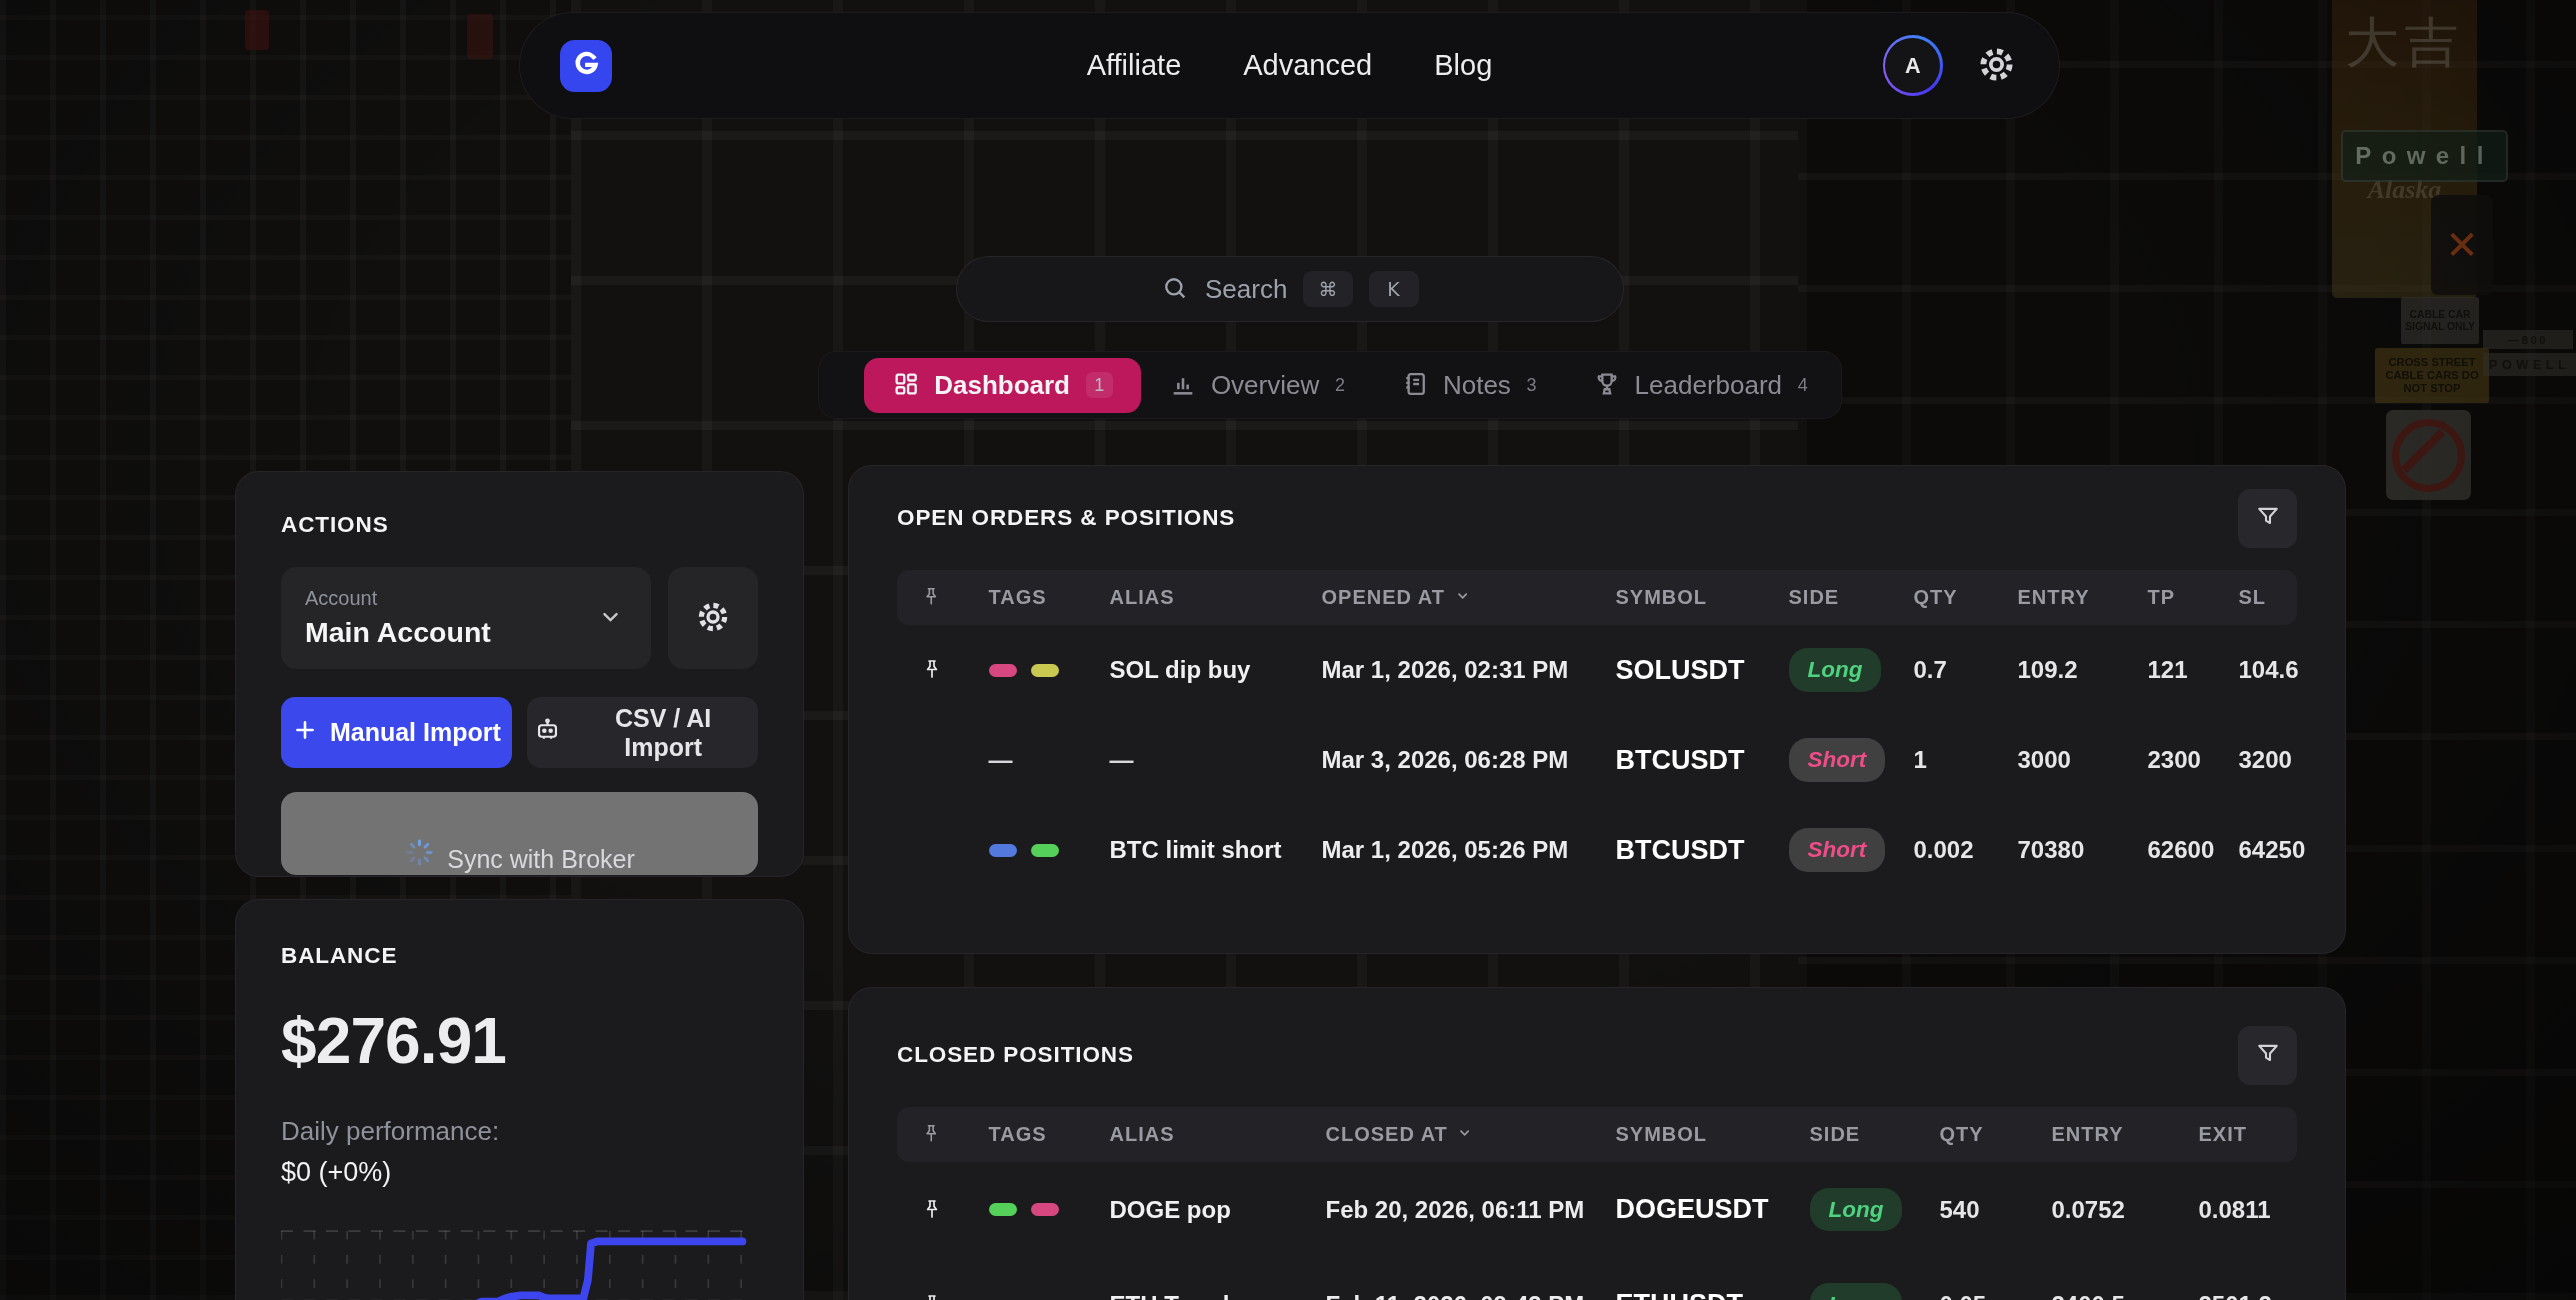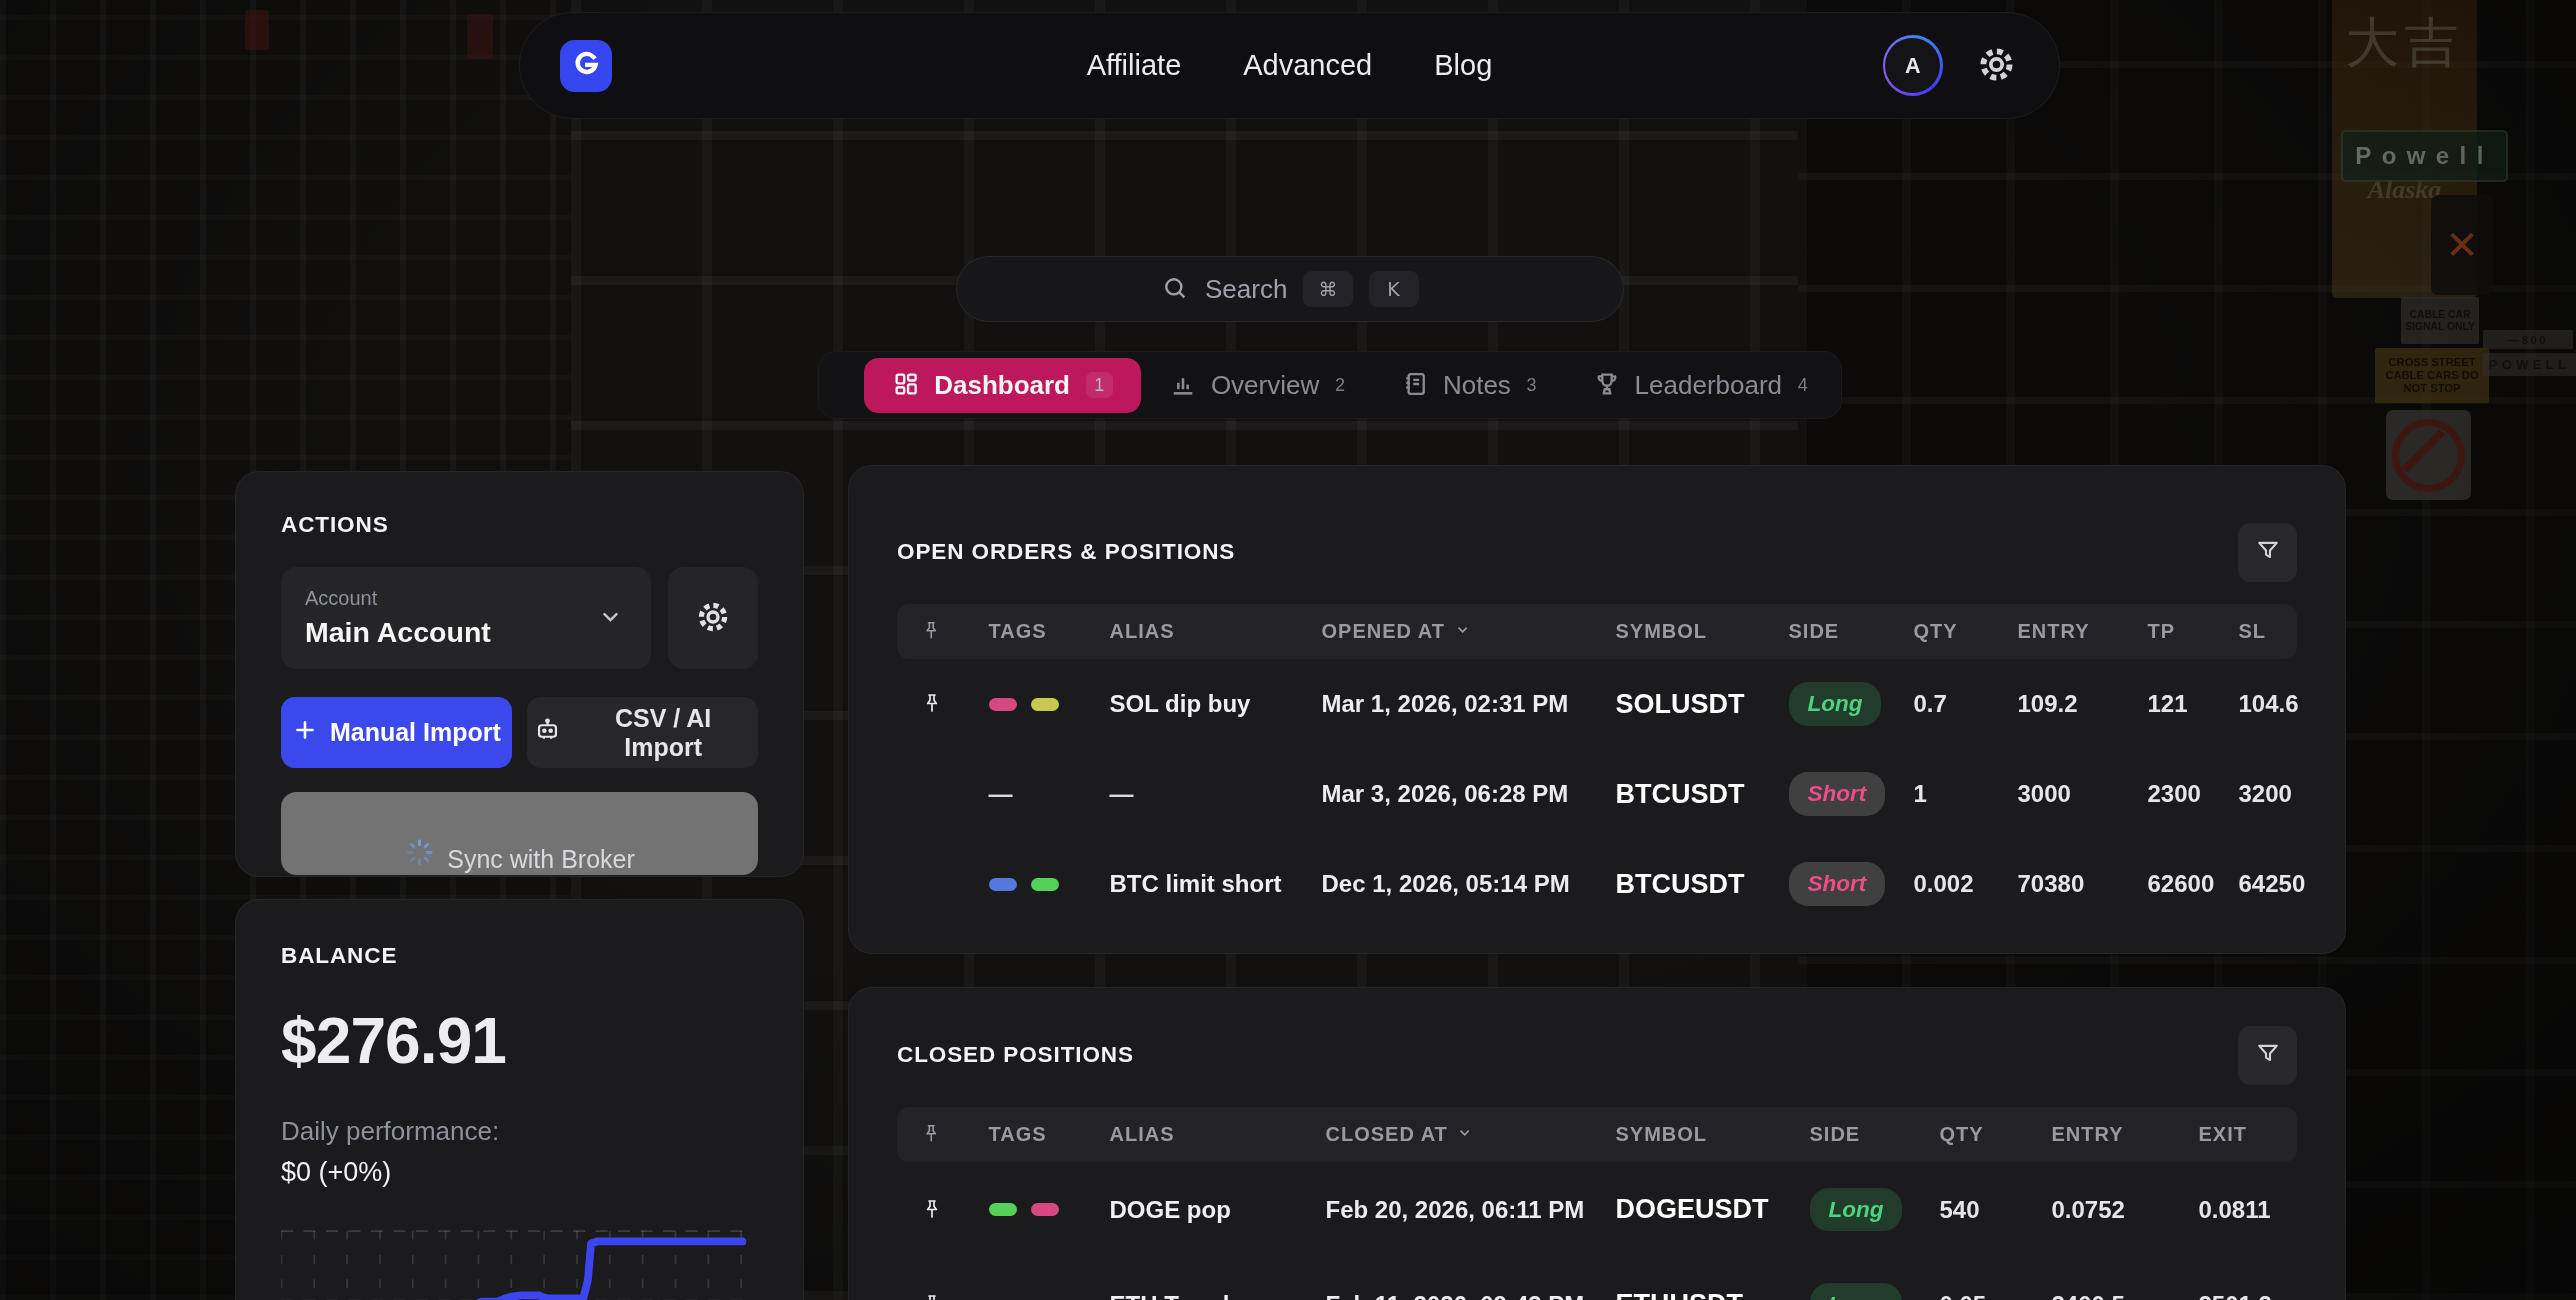--- a/index.html
+++ b/index.html
@@ -95,21 +95,21 @@
   .btn-primary{flex:1;height:71px;background:#3b49ec;color:#fff;}
   .btn-dark{flex:1;height:71px;background:#27272b;color:#e6e6e9;}
   .btn-sync{width:100%;height:83px;background:#737373;color:#d9d9dd;border-radius:15.6px;margin-top:24px;font-weight:500;align-items:flex-end;}
 
   .balance-amount{font-size:64px;font-weight:800;letter-spacing:-0.9px;color:#ededef;margin-top:35px;}
   .daily-label{font-size:26px;color:#8f929b;margin-top:38px;}
   .daily-value{font-size:27px;color:#f2f2f4;margin-top:10.4px;}
   .spark-wrap{margin-top:41px;width:477px;height:130px;}
 
   
-  .open-card{left:848px;top:465px;width:1498px;height:489px;padding:60px 48px;box-sizing:border-box;}
+  .open-card{left:848px;top:465px;width:1498px;height:489px;padding:26px 48px;box-sizing:border-box;}
   .closed-card{left:848px;top:987px;width:1498px;height:519px;padding:41px 48px;box-sizing:border-box;}
   .card-head{display:flex;align-items:center;justify-content:space-between;height:52px;}
   .filter-btn{width:59px;height:59px;border-radius:12px;background:#28282c;border:none;cursor:pointer;
     display:flex;align-items:center;justify-content:center;}
   .o-grid{display:grid;grid-template-columns:69px 121px 212px 294px 173px 125px 104px 130px 91px 1fr;align-items:center;}
   .c-grid{display:grid;grid-template-columns:69px 121px 216px 290px 194px 130px 112px 147px 1fr;align-items:center;}
   .thead{height:55px;background:#232327;border-radius:12px;margin-top:26px;padding:0 22.5px;}
   .th{font-size:20px;font-weight:700;letter-spacing:1px;color:#9a9aa3;display:flex;align-items:center;gap:8.6px;}
   .trow{height:90px;padding:0 22.5px;}
   .closed-card .trow{height:95px;}
@@ -406,21 +406,21 @@
       <span class="td num">3200</span>
     </div>
 
     <div class="trow o-grid">
       <span class="td"></span>
       <span class="td tags">
         <i class="tag" style="background: rgb(83, 121, 221);"></i>
         <i class="tag" style="background: rgb(85, 208, 88);"></i>
       </span>
       <span class="td alias">BTC limit short</span>
-      <span class="td date">Dec 1, 2026, 05:14 PM</span>
+      <span class="td date">Mar 1, 2026, 05:26 PM</span>
       <span class="td symbol">BTCUSDT</span>
       <span class="td">
           <em class="side short">Short</em>
         </span>
       <span class="td num">0.002</span>
       <span class="td num">70380</span>
       <span class="td num">62600</span>
       <span class="td num">64250</span>
     </div>
   </section>

